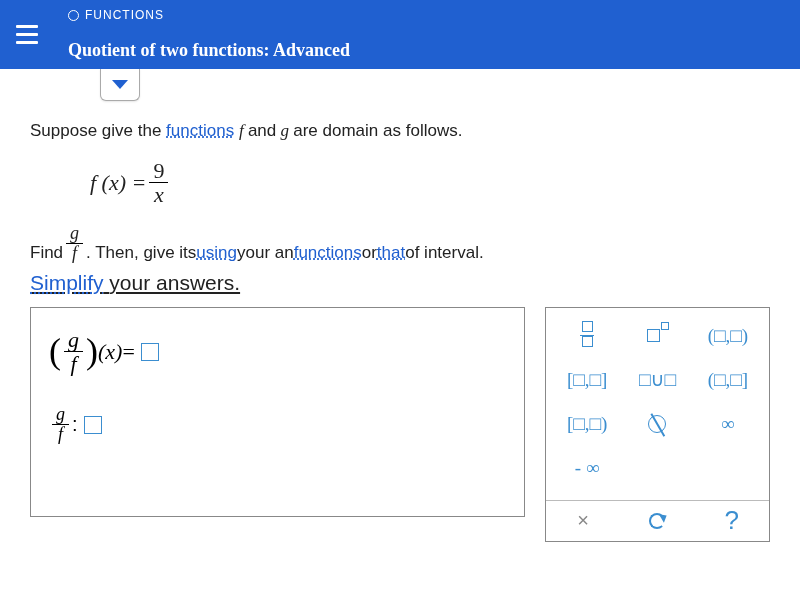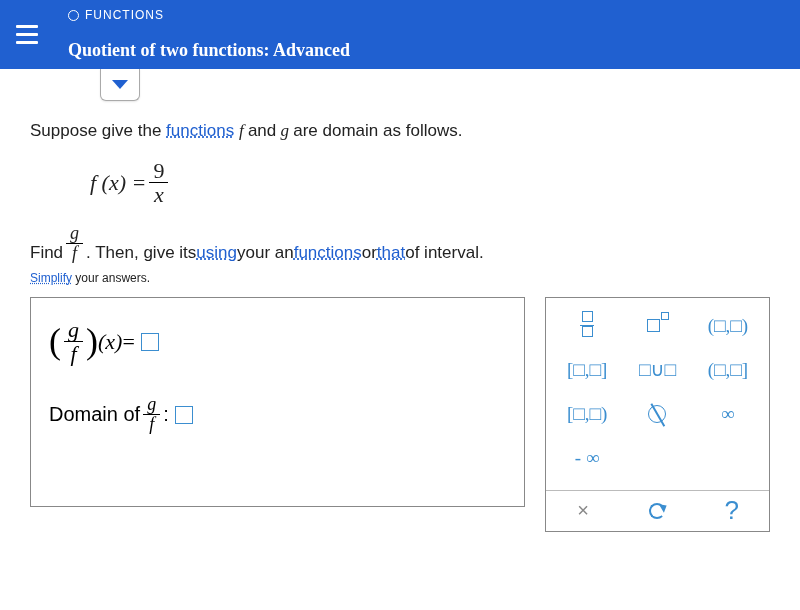--- a/index.html
+++ b/index.html
@@ -106,21 +106,21 @@
     .frac .den { padding: 0 4px; }
     .fn-italic { font-style: italic; }
     .find-line {
       margin-bottom: 8px;
       font-size: 17px;
       display: flex;
       align-items: flex-end;
       flex-wrap: wrap;
     }
     .find-line .frac { font-family: "Times New Roman", serif; font-size: 18px; }
-    .simplify-line { font-size: 12px; margin-bottom: 12px; }
+    .simplify-line { font-size: 21px; margin-bottom: 12px; text-decoration: underline; }
     .lower-area {
       display: flex;
       gap: 20px;
       padding: 0 30px;
     }
     .answer-box {
       flex: 1;
       border: 1px solid #888;
       padding: 20px 18px;
       font-family: "Times New Roman", serif;
@@ -298,21 +298,20 @@
           <span class="num fn-italic">g</span>
           <span class="den fn-italic">f</span>
         </span>
         <span class="big-paren">)</span>
       </span>
       <span class="fn-italic">(x)</span>
       <span> = </span>
       <span class="input-square"></span>
     </div>
     <div class="answer-row2">
-      <span>Domain of </span>
       <span class="frac">
         <span class="num fn-italic">g</span>
         <span class="den fn-italic">f</span>
       </span>
       <span> :</span>
       <span class="input-square"></span>
     </div>
   </div>
 
   <div class="palette">

